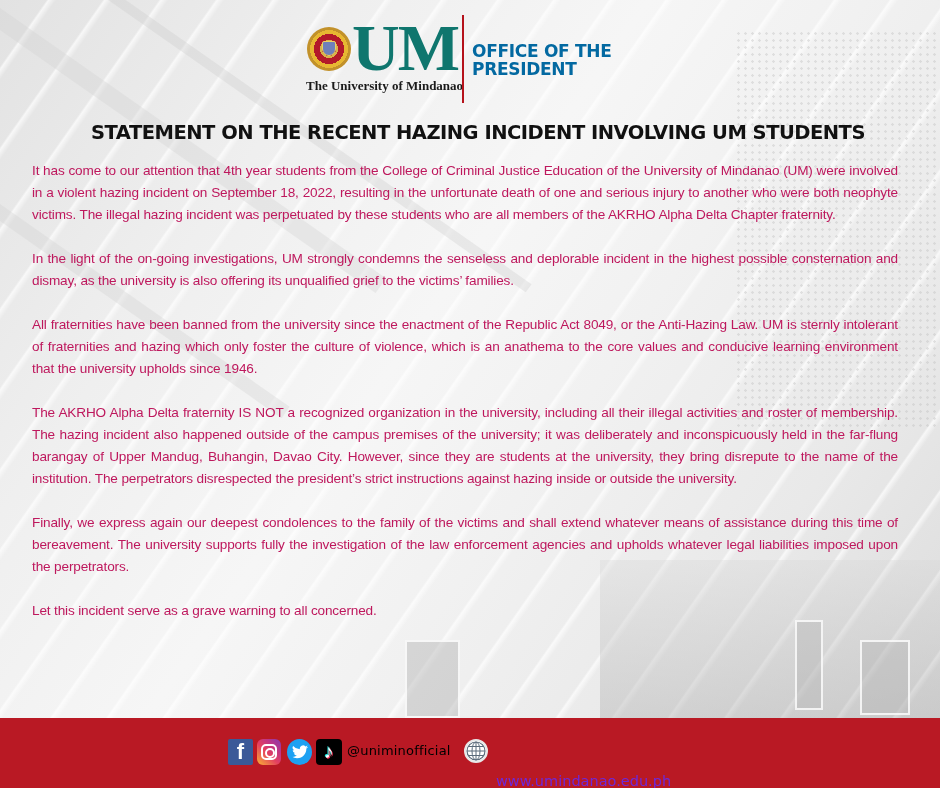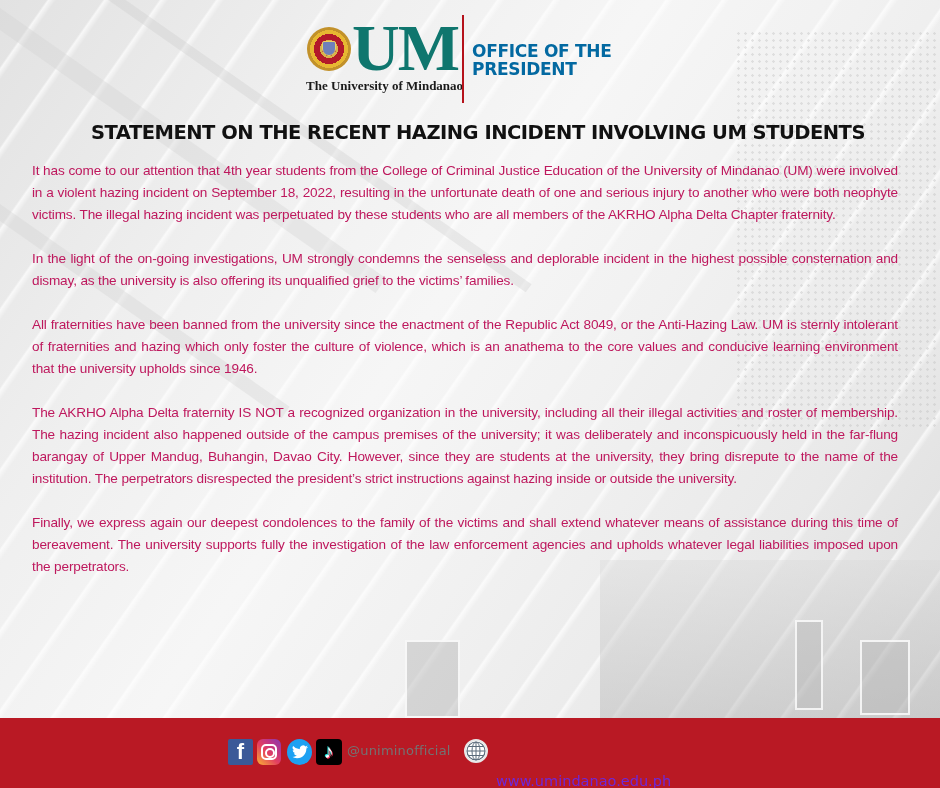--- a/index.html
+++ b/index.html
@@ -117,21 +117,21 @@
       width: 16px; height: 16px; border: 2px solid #fff; border-radius: 5px; position: relative;
     }
     .ig .cam::after {
       content: ""; position: absolute; left: 3px; top: 3px; width: 6px; height: 6px;
       border: 2px solid #fff; border-radius: 50%; box-sizing: content-box; left: 2px; top: 2px;
     }
     .tw { left: 287px; width: 25px; border-radius: 50%; background: #1da1f2; font-size: 14px; }
     .tt { left: 316px; width: 26px; background: #000; border-radius: 4px; font-size: 19px; text-shadow: -1px -1px 0 #25f4ee, 1px 1px 0 #fe2c55; }
     .handle {
       position: absolute; left: 347px; top: 743px;
-      font-family: "DejaVu Sans", sans-serif; font-size: 13px; color: #737373; white-space: nowrap;
+      font-family: "DejaVu Sans", sans-serif; font-size: 13px; color: #000000; white-space: nowrap;
       letter-spacing: 0.2px;
     }
     .globe {
       position: absolute; left: 464px; top: 739px; width: 24px; height: 24px;
       border-radius: 50%; background: #fff; border: 2px solid #e8e8e8;
       overflow: hidden;
     }
     .globe svg { display: block; }
     .url {
       position: absolute; left: 496px; top: 741px;
@@ -166,20 +166,21 @@
 </div>
 
 <h1 class="title">STATEMENT ON THE RECENT HAZING INCIDENT INVOLVING UM STUDENTS</h1>
 
 <div class="content">
   <p>It has come to our attention that 4th year students from the College of Criminal Justice Education of the University of Mindanao (UM) were involved in a violent hazing incident on September 18, 2022, resulting in the unfortunate death of one and serious injury to another who were both neophyte victims. The illegal hazing incident was perpetuated by these students who are all members of the AKRHO Alpha Delta Chapter fraternity.</p>
   <p>In the light of the on-going investigations, UM strongly condemns the senseless and deplorable incident in the highest possible consternation and dismay, as the university is also offering its unqualified grief to the victims’ families.</p>
   <p>All fraternities have been banned from the university since the enactment of the Republic Act 8049, or the Anti-Hazing Law. UM is sternly intolerant of fraternities and hazing which only foster the culture of violence, which is an anathema to the core values and conducive learning environment that the university upholds since 1946.</p>
   <p>The AKRHO Alpha Delta fraternity IS NOT a recognized organization in the university, including all their illegal activities and roster of membership. The hazing incident also happened outside of the campus premises of the university; it was deliberately and inconspicuously held in the far-flung barangay of Upper Mandug, Buhangin, Davao City. However, since they are students at the university, they bring disrepute to the name of the institution. The perpetrators disrespected the president’s strict instructions against hazing inside or outside the university.</p>
   <p>Finally, we express again our deepest condolences to the family of the victims and shall extend whatever means of assistance during this time of bereavement. The university supports fully the investigation of the law enforcement agencies and upholds whatever legal liabilities imposed upon the perpetrators.</p>
+  <p class="last">Let this incident serve as a grave warning to all concerned.</p>
 </div>
 
 <div class="footer"></div>
 <div class="icon fb">f</div>
 <div class="icon ig">
     <div class="cam"></div>
   </div>
 <div class="icon tw">
   <svg width="16" height="14" viewBox="0 0 24 20">
       <path fill="#fff" d="M24 2.4a9.8 9.8 0 0 1-2.8.8A4.9 4.9 0 0 0 23.3.4a9.9 9.9 0 0 1-3.1 1.2A4.9 4.9 0 0 0 11.8 6 14 14 0 0 1 1.7.9a4.9 4.9 0 0 0 1.5 6.6A4.9 4.9 0 0 1 1 6.9v.1a4.9 4.9 0 0 0 3.9 4.8 4.9 4.9 0 0 1-2.2.1 4.9 4.9 0 0 0 4.6 3.4A9.9 9.9 0 0 1 0 17.3 14 14 0 0 0 7.5 19.5c9.1 0 14-7.5 14-14v-.6A10 10 0 0 0 24 2.4z"></path>

